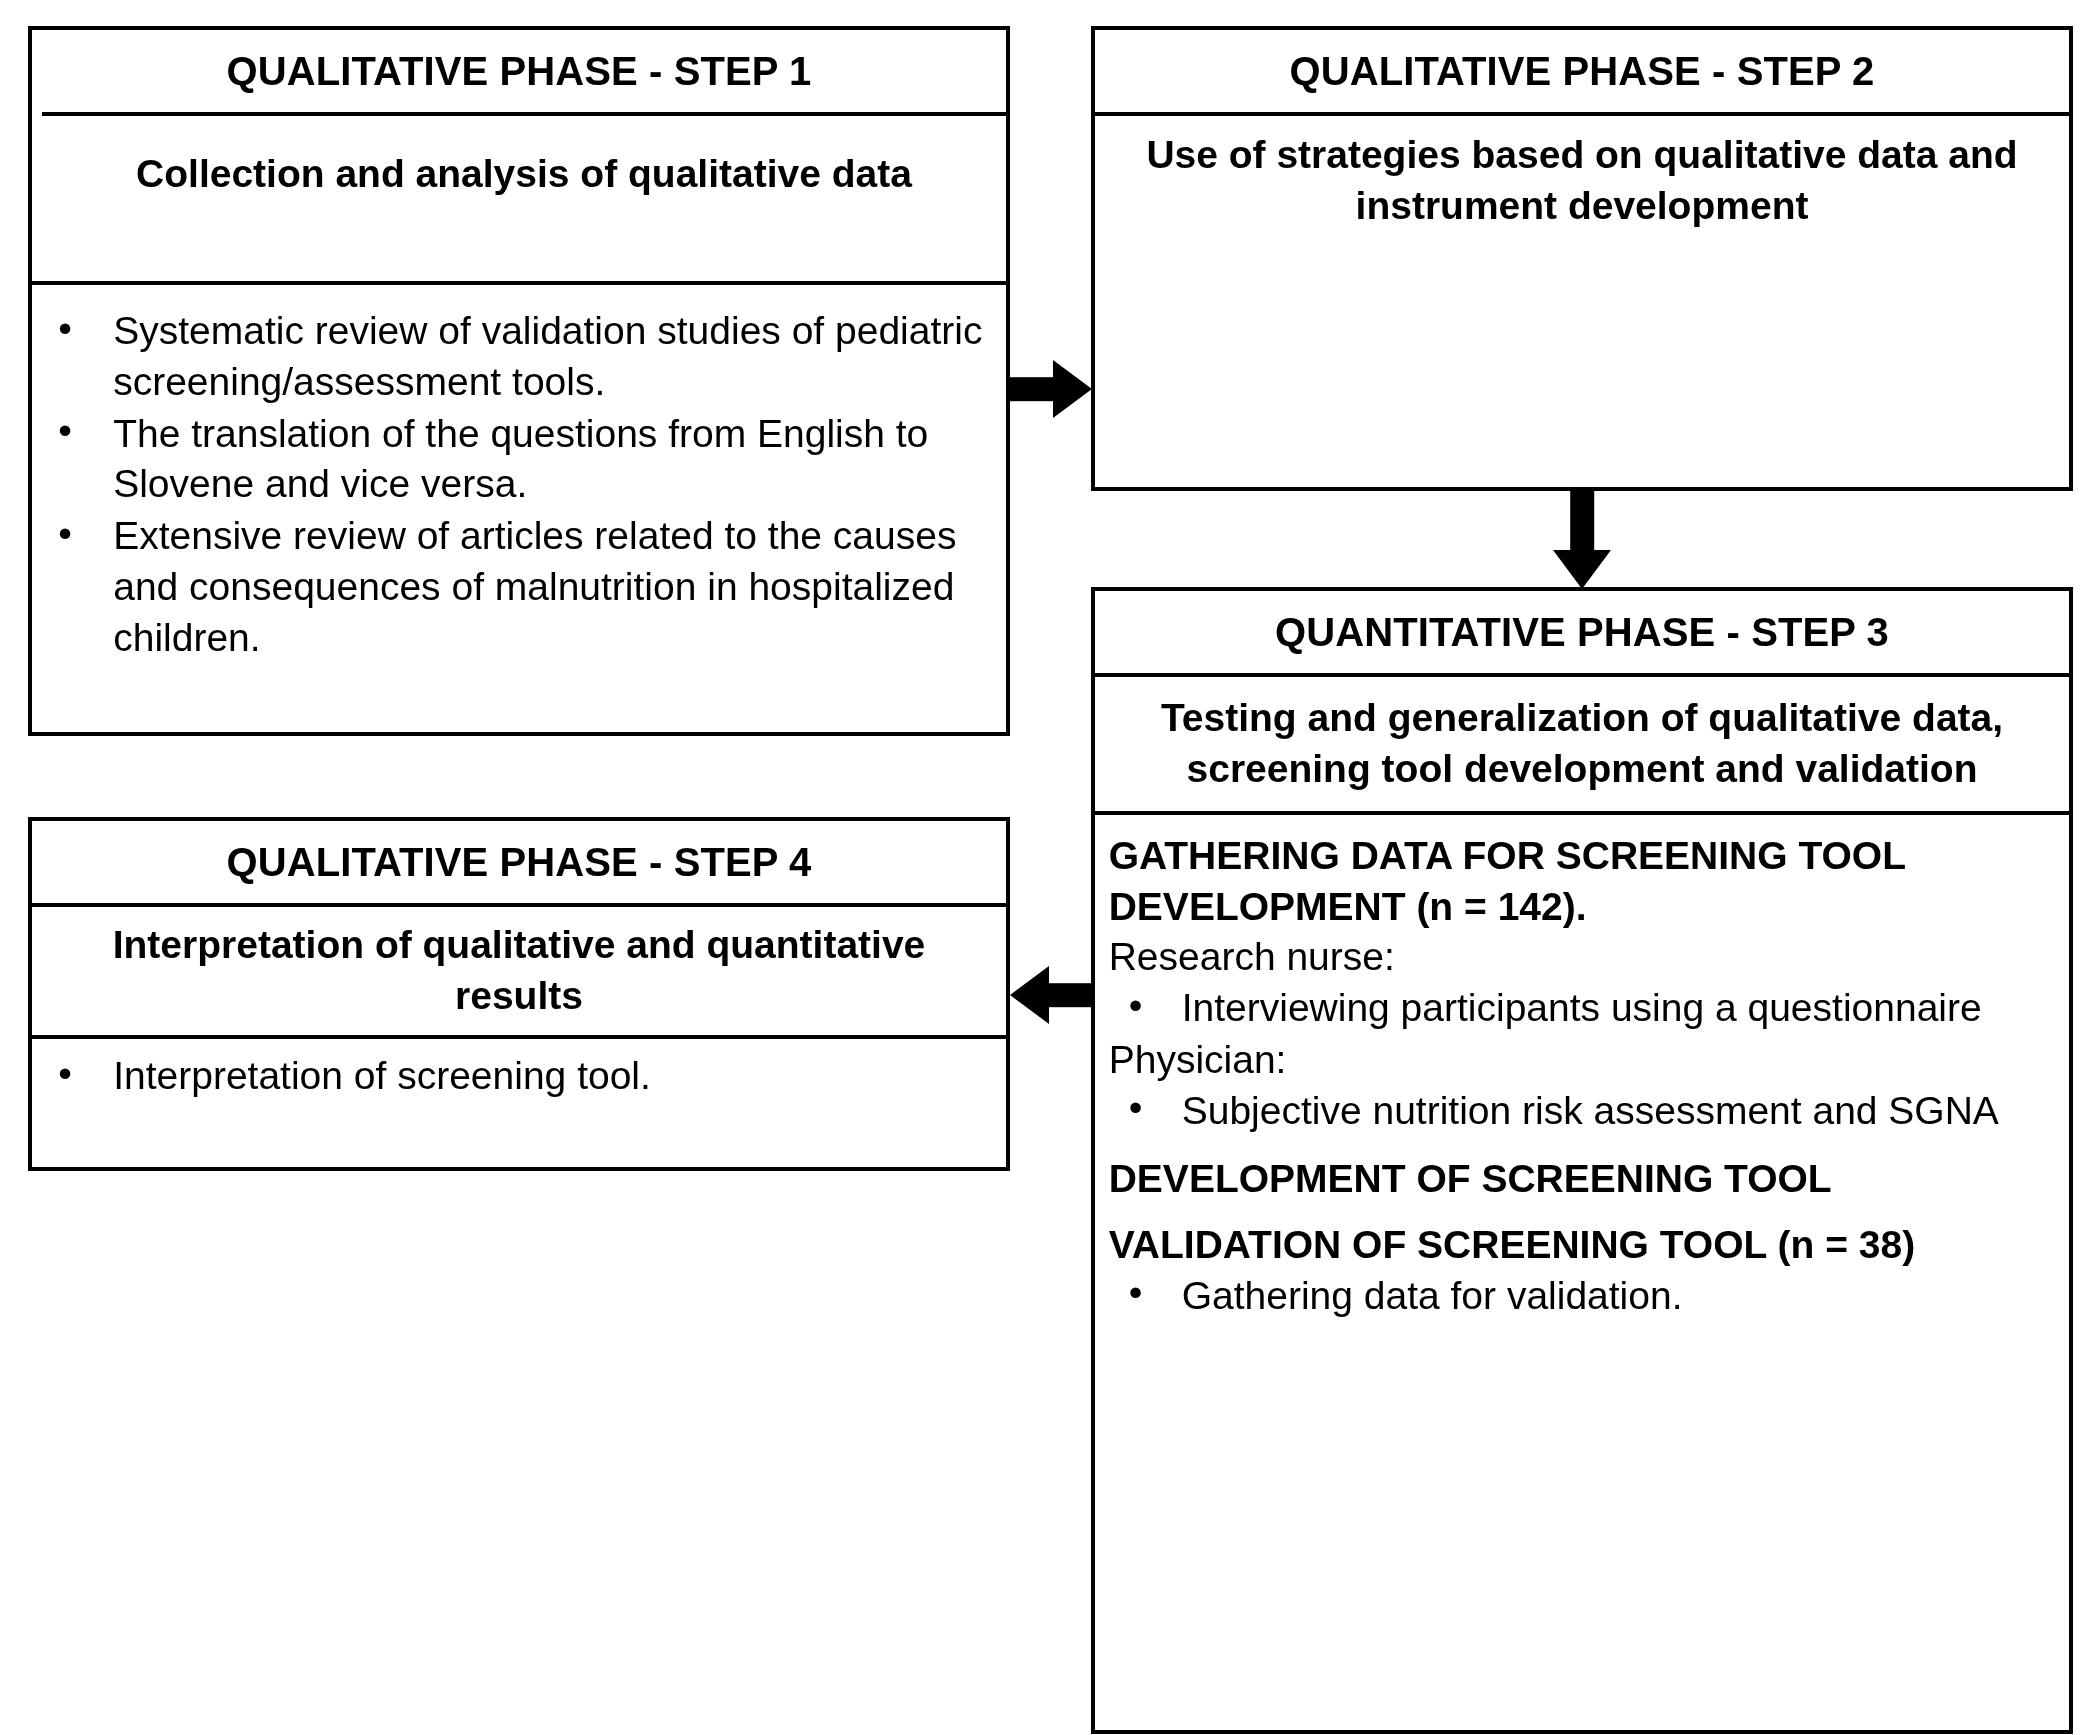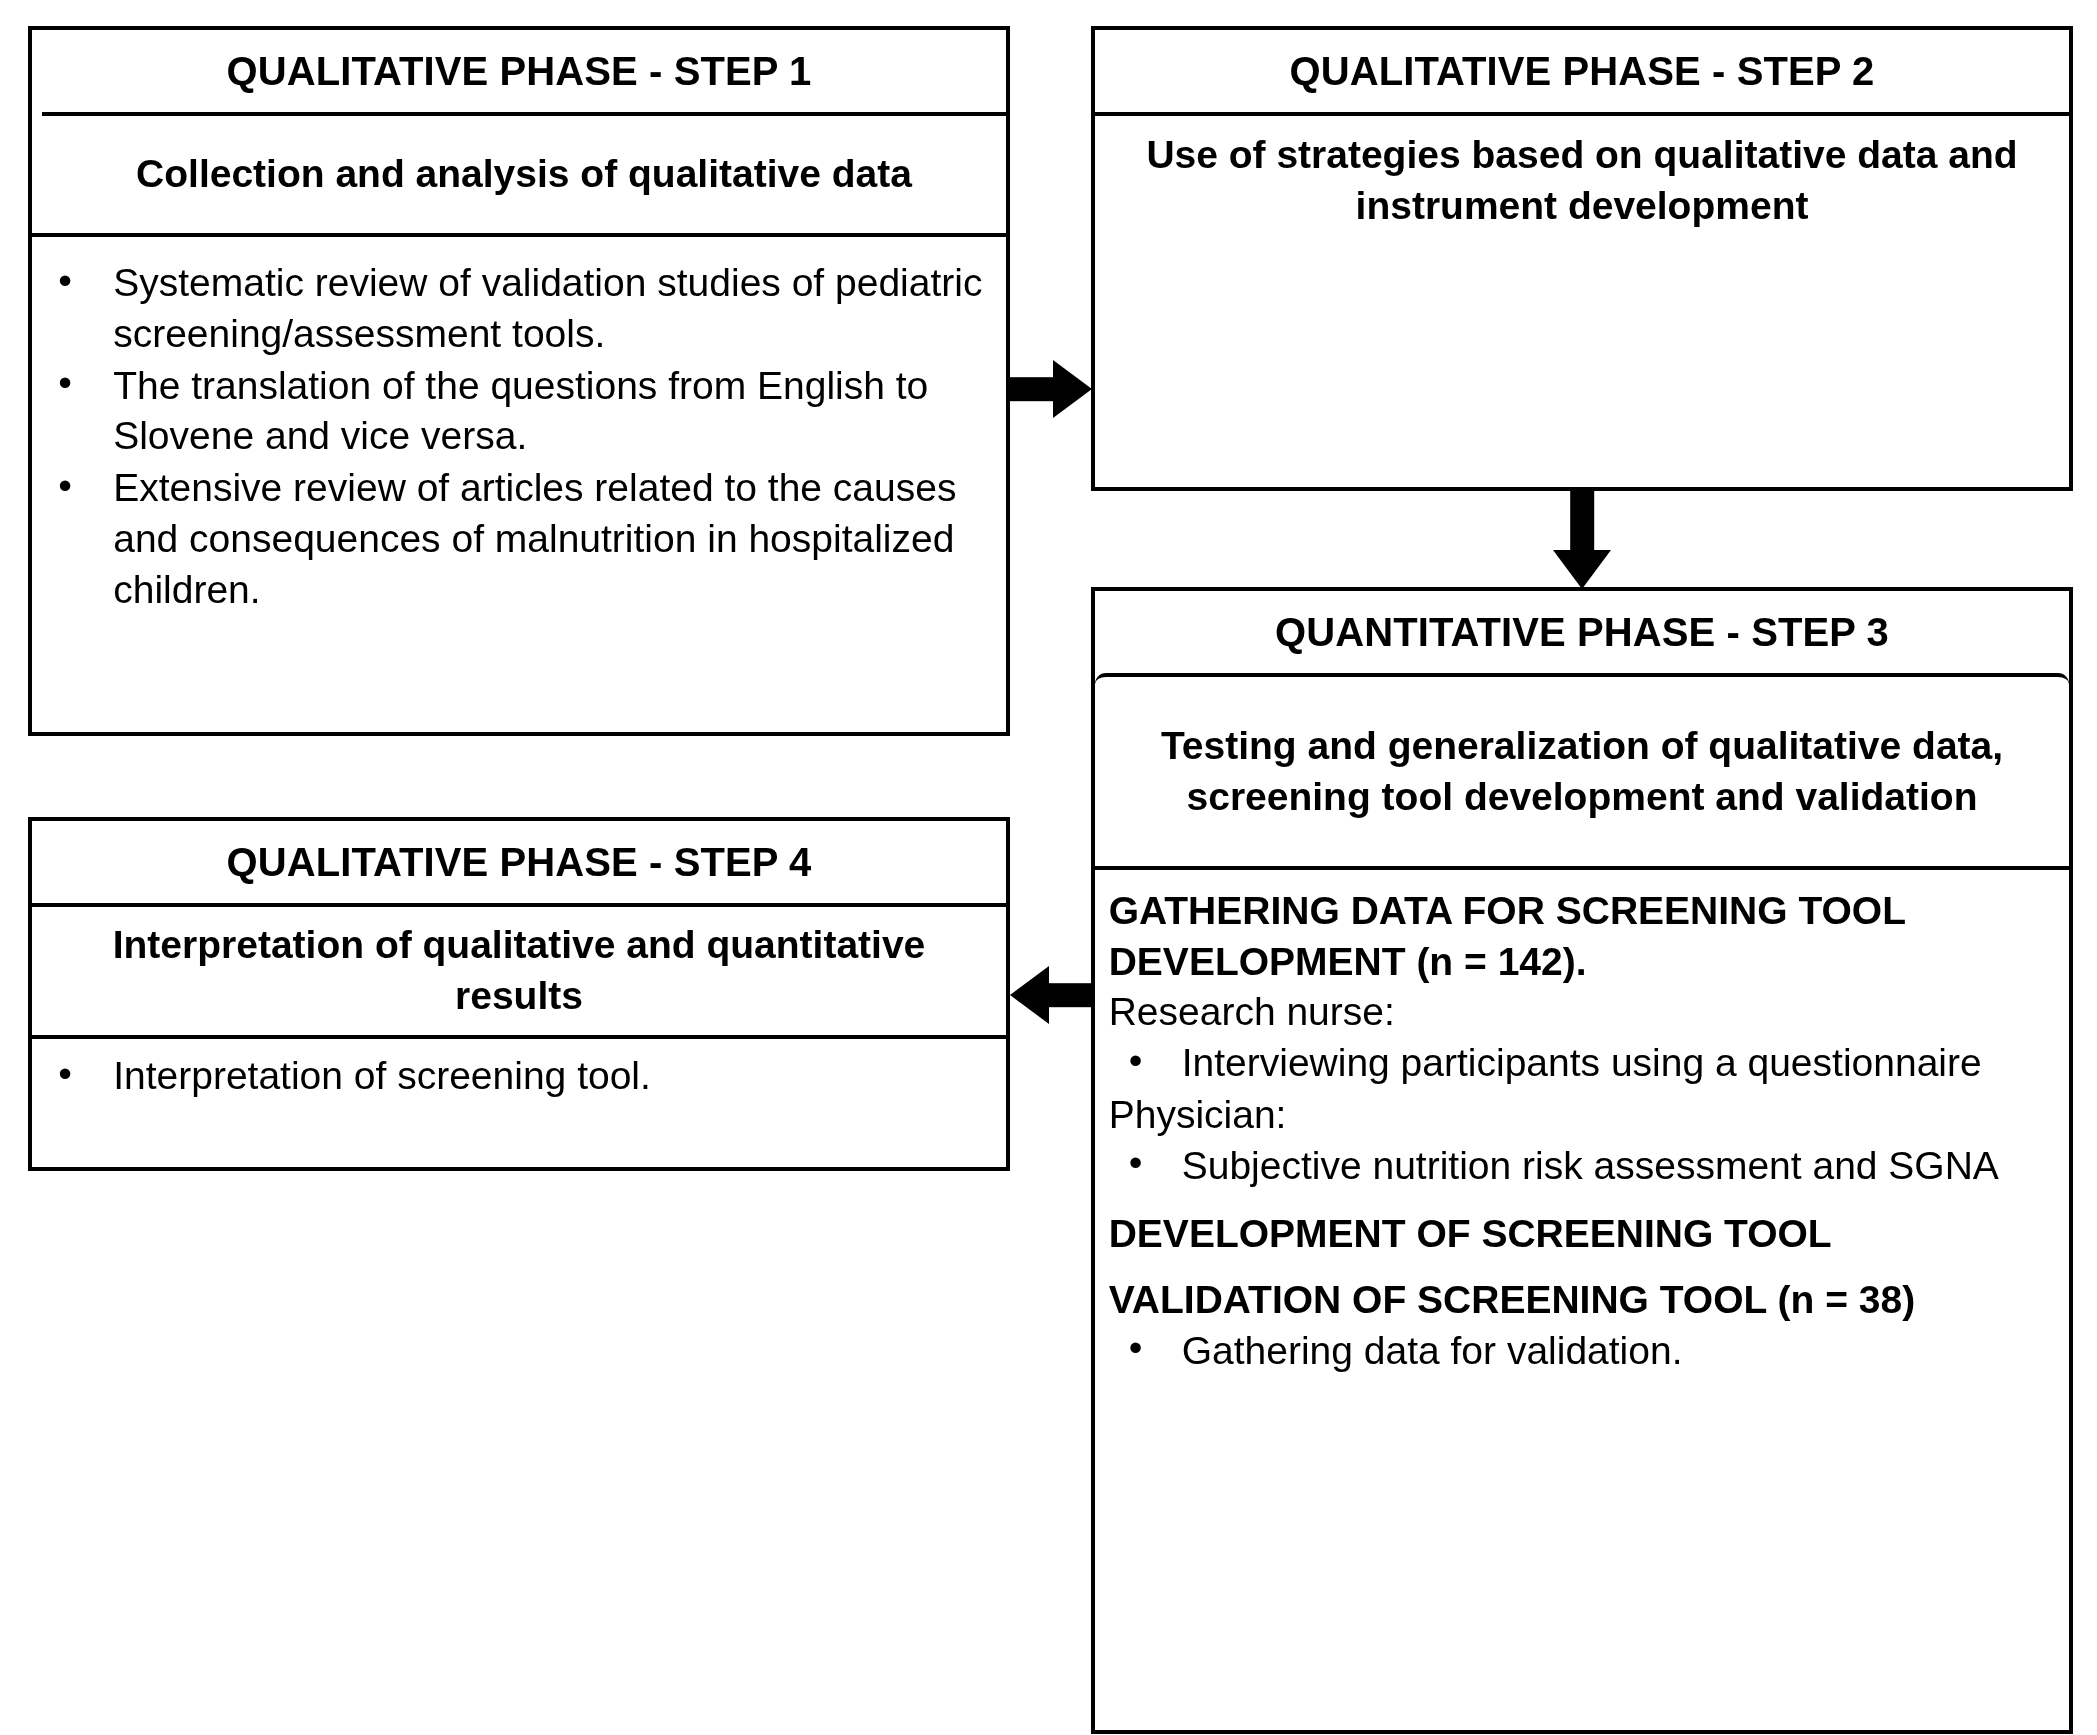--- a/index.html
+++ b/index.html
@@ -176,40 +176,40 @@
 </head>
 <body>
 
 <div class="canvas">
 
   <div class="box" id="box-step1">
     <div class="cell cell-title t-title pad-title" style="height:82px;">QUALITATIVE PHASE - STEP 1</div>
 
     <div class="cell cell-subtitle t-subtitle pad-sub" style="height:121px;margin-left:10px;">Collection and analysis of qualitative data</div>
 
-    <div class="cell cell-body t-body pad-body" style="height:370px;">
+    <div class="cell cell-body t-body pad-body" style="height:370px;margin-top:48px;">
       <ul class="bullets">
         <li>Systematic review of validation studies of pediatric screening/assessment tools.</li>
         <li>The translation of the questions from English to Slovene and vice versa.</li>
         <li>Extensive review of articles related to the causes and consequences of malnutrition in hospitalized children.</li>
       </ul>
     </div>
   </div>
 
   <div class="box" id="box-step2">
     <div class="cell cell-title t-title pad-title" style="height:82px;">QUALITATIVE PHASE - STEP 2</div>
 
     <div class="cell cell-subtitle t-subtitle pad-sub" style="height:134px;">Use of strategies based on qualitative data and instrument development</div>
 
   </div>
 
   <div class="box" id="box-step3">
     <div class="cell cell-title t-title pad-title" style="height:82px;">QUANTITATIVE PHASE - STEP 3</div>
 
-    <div class="cell cell-subtitle t-subtitle pad-sub" style="height:193px;border-radius:11px;">Testing and generalization of qualitative data, screening tool development and validation</div>
+    <div class="cell cell-subtitle t-subtitle pad-sub" style="height:138px;">Testing and generalization of qualitative data, screening tool development and validation</div>
 
     <div class="cell cell-body t-body pad-body-r" style="height:858px;">
 
       <p class="head-line">GATHERING DATA FOR SCREENING TOOL DEVELOPMENT (n = 142).</p>
 
       <p class="lead-line">Research nurse:</p>
 
       <ul class="bullets tight">
         <li>Interviewing participants using a questionnaire</li>
       </ul>

